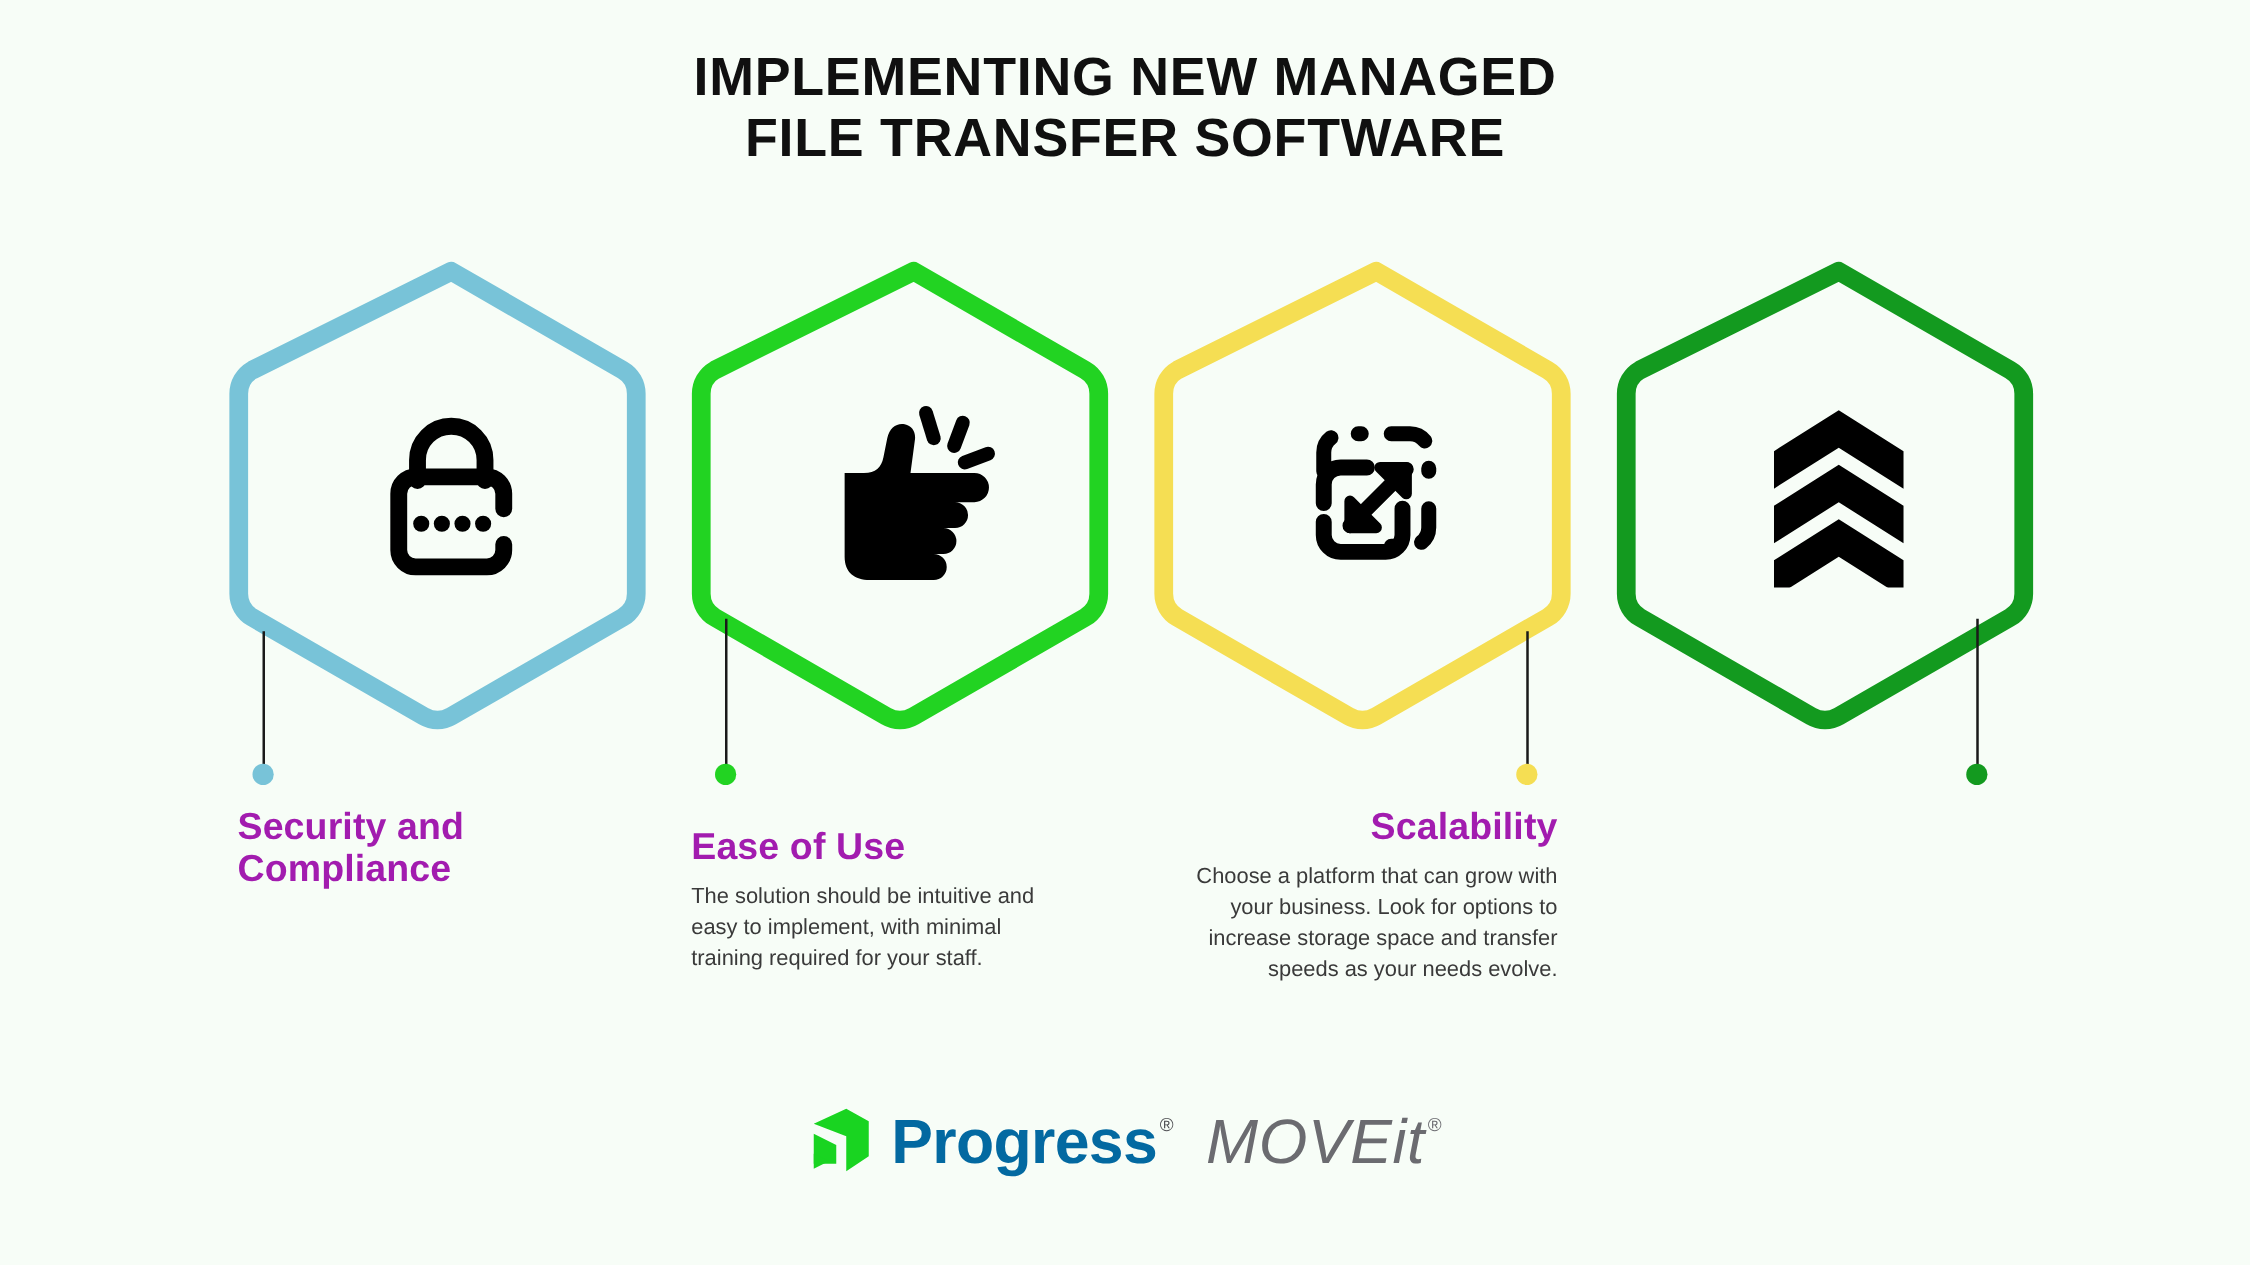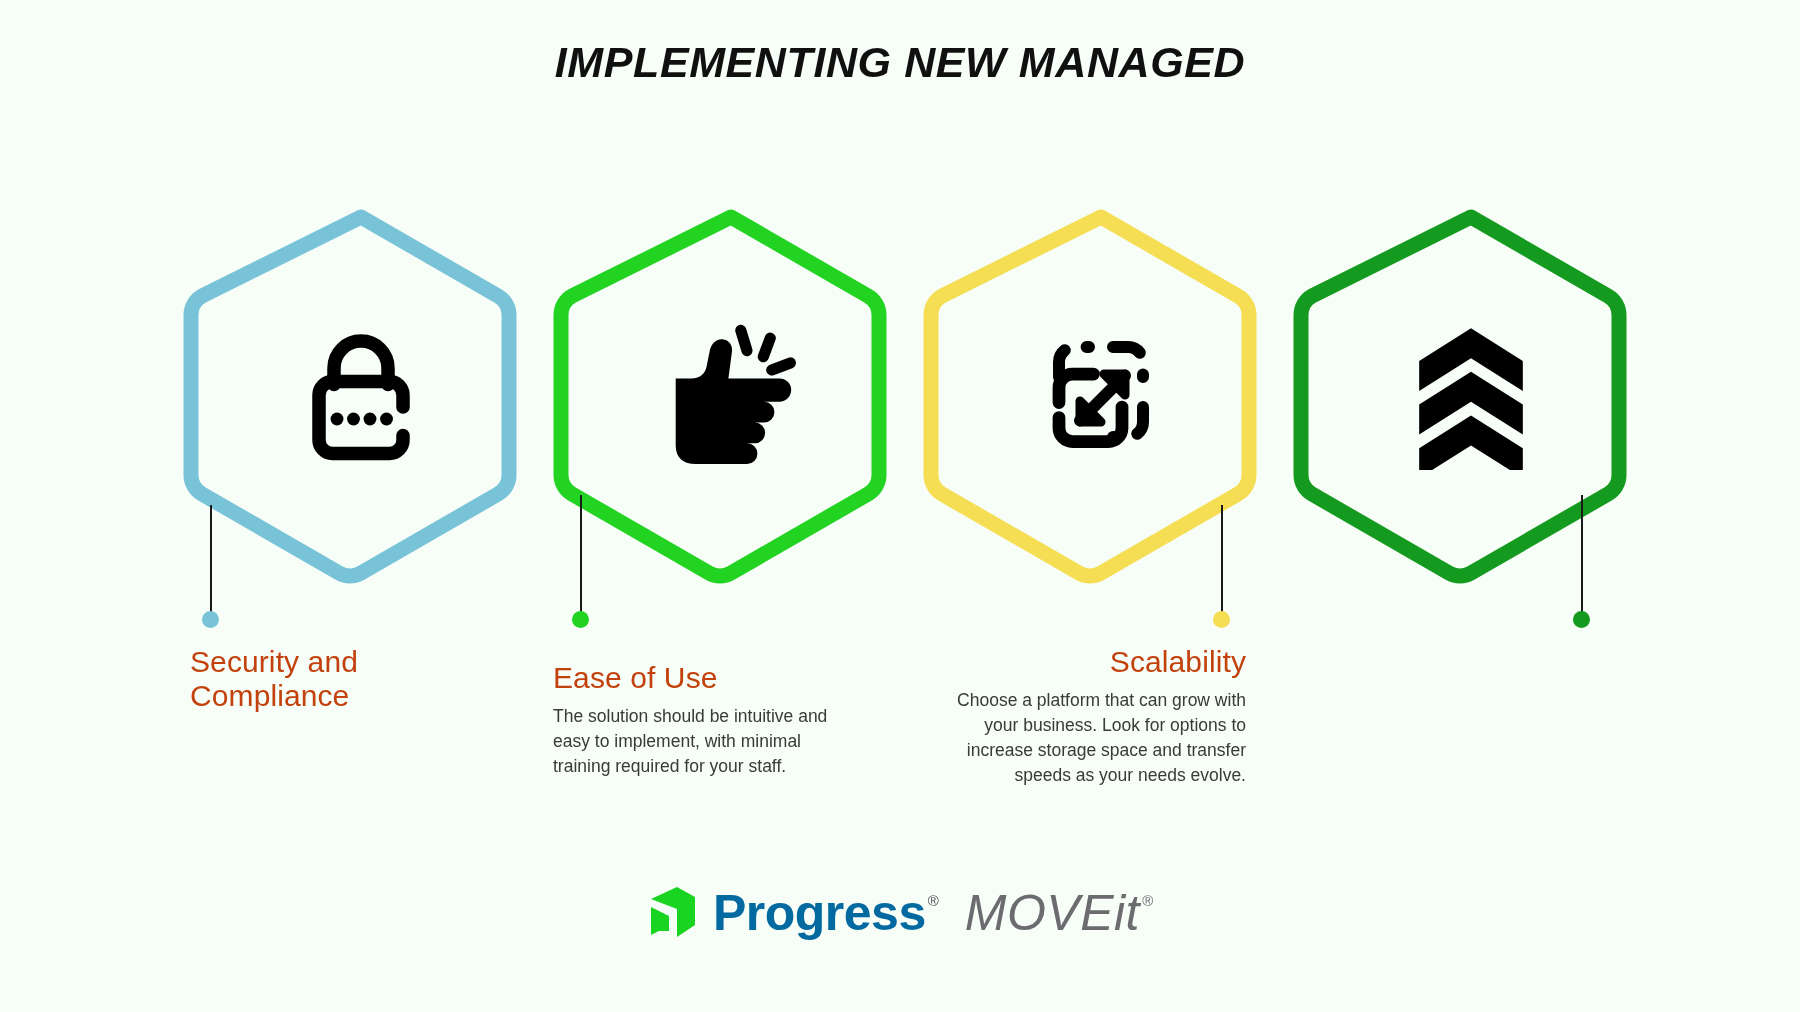--- a/index.html
+++ b/index.html
@@ -25,21 +25,21 @@
     top: 38px;
     left: 0;
     width: 1800px;
     text-align: center;
     font-size: 43px;
     font-weight: 700;
     letter-spacing: 0.6px;
     line-height: 1.15;
     color: #101010;
   }
-  .title .line { display: block; font-style: italic; }
+  .title .line { display: block; }
 
   
   .hex-row {
     position: absolute;
     top: 195px;
     left: 0;
     width: 1800px;
     height: 410px;
   }
   .hex-wrap {
@@ -72,22 +72,22 @@
     border-radius: 50%;
   }
 
   
   .col {
     position: absolute;
     top: 645px;
   }
   .col h2 {
     font-size: 30px;
-    font-weight: 400;
-    color: #c2410c;
+    font-weight: 700;
+    color: #a21caf;
     line-height: 1.12;
     letter-spacing: 0.1px;
     margin-bottom: 9px;
   }
   .col p {
     font-size: 17.5px;
     line-height: 1.43;
     color: #3a3a3a;
     font-weight: 400;
   }
@@ -107,20 +107,21 @@
   }
   .footer svg { display: block; }
 </style>
 </head>
 <body>
 
 <div id="canvas">
 
   <h1 class="title">
     <span class="line">IMPLEMENTING NEW MANAGED</span>
+    <span class="line">FILE TRANSFER SOFTWARE</span>
   </h1>
 
   <div class="hex-row">
 
     <div class="hex-wrap" style="left:181px;">
       <svg class="hex" width="360" height="400" viewBox="0 0 360 400">
         <path d="M180 22 L317 101 A22 22 0 0 1 328 120 L328 280 A22 22 0 0 1 317 299 L180 378 A22 22 0 0 1 158 378 L21 299 A22 22 0 0 1 10 280 L10 120 A22 22 0 0 1 21 101 Z" fill="none" stroke="#78C3D8" stroke-width="15" stroke-linejoin="round"></path>
       </svg>
       <div class="hex-icon">
         <svg width="150" height="150" viewBox="0 0 100 100">

